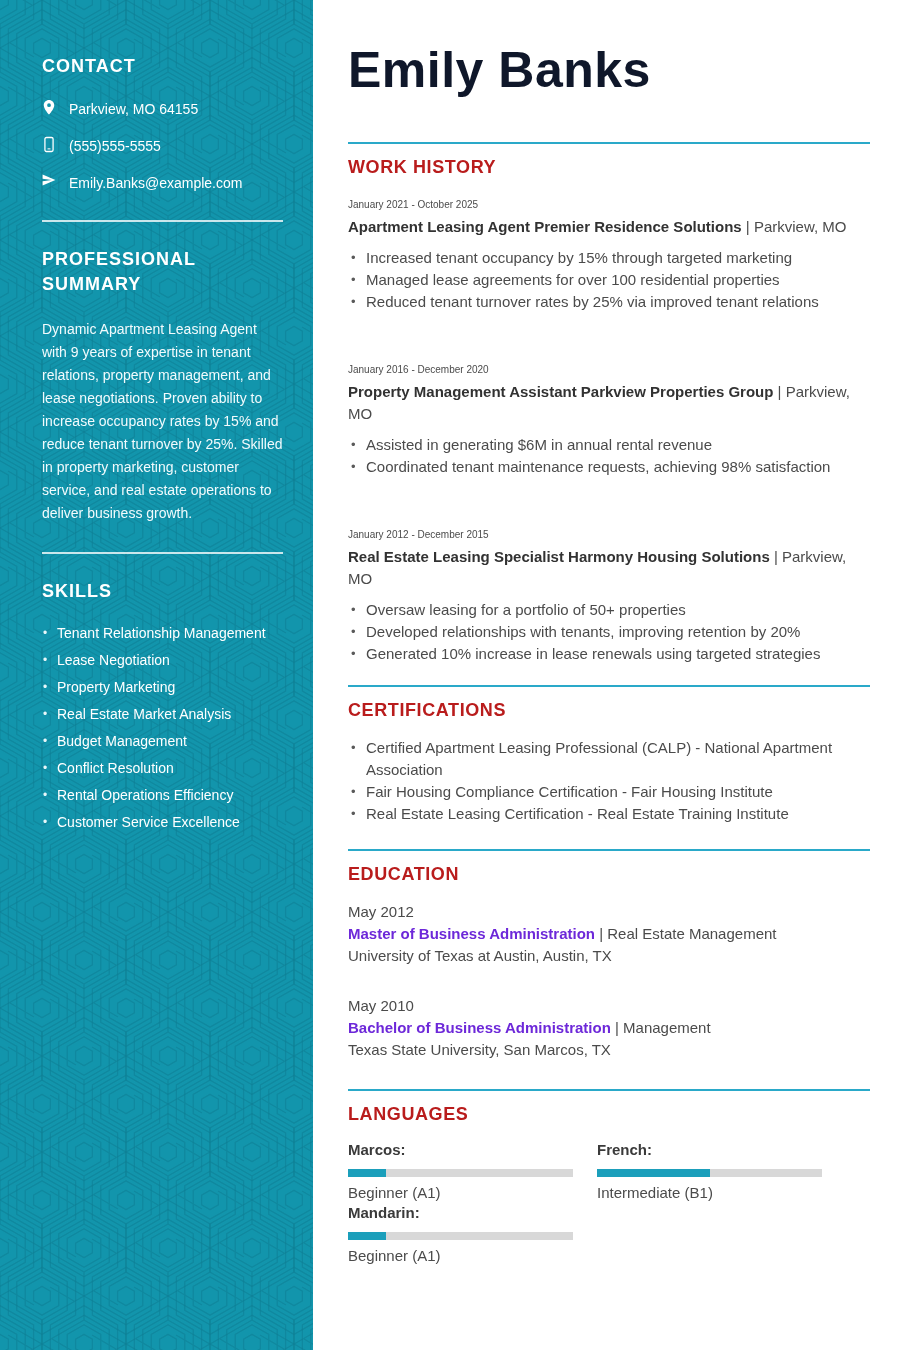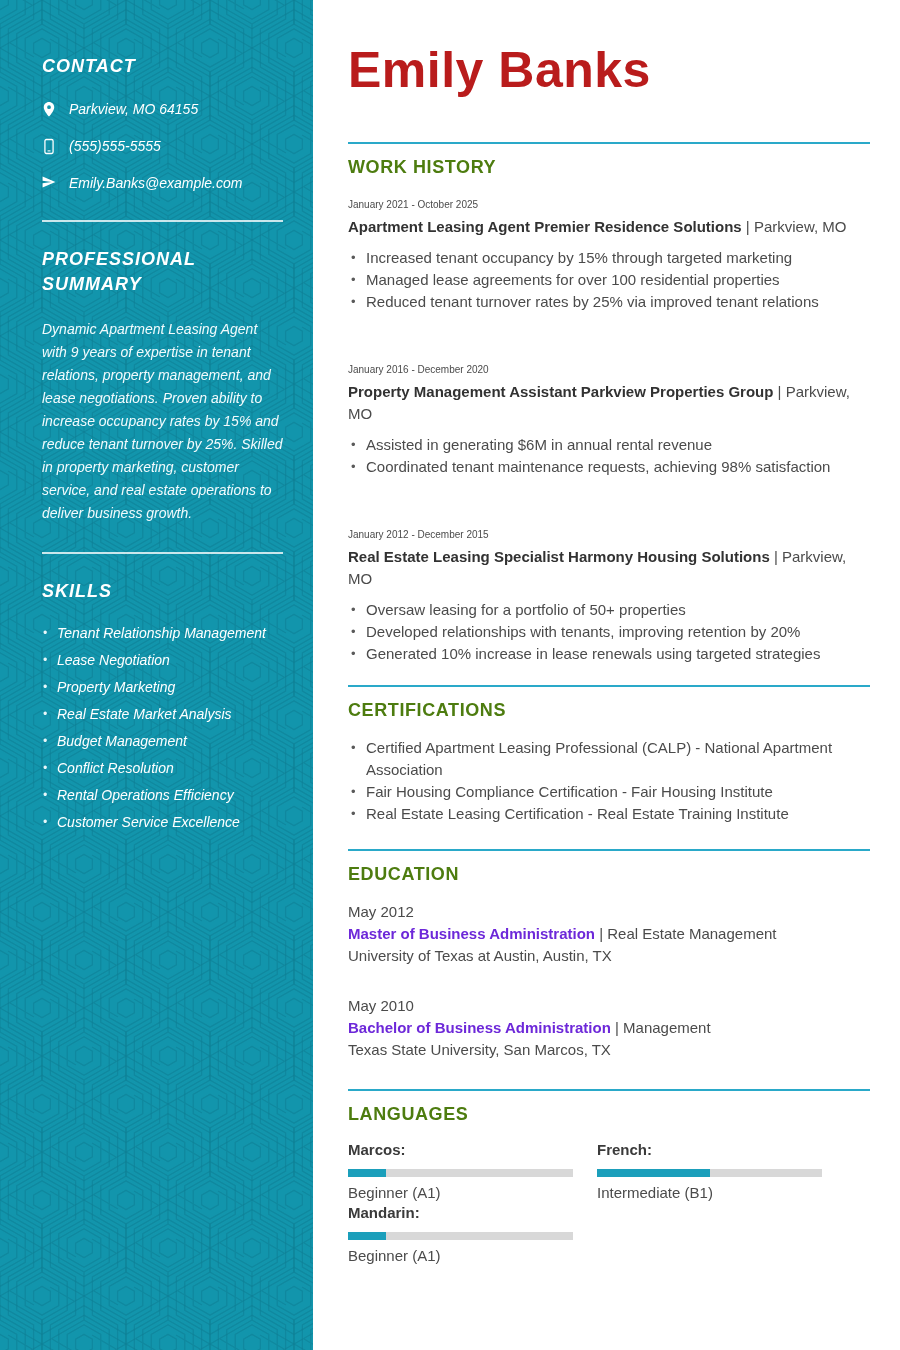--- a/index.html
+++ b/index.html
@@ -17,37 +17,36 @@
   }
 
   
   .sidebar {
     position: relative;
     flex: 0 0 313px;
     width: 313px;
     background: #8b5cf6;
     color: #ffffff;
     overflow: hidden;
-    font-style: italic;
   }
   .hex-svg { position: absolute; left: 0; top: 0; width: 100%; height: 100%; }
   .sidebar-content { position: relative; padding: 54px 30px 0 42px; }
 
   .side-h2 {
     font-size: 18px;
     font-weight: bold;
     letter-spacing: 1px;
     line-height: 1.4;
     margin: 0 0 20px 0;
     color: #ffffff;
   }
   .contact-list { list-style: none; margin: 0; padding: 0; }
   .contact-item {
     display: flex;
-    align-items: center;
+    align-items: flex-start;
     gap: 13px;
     margin-bottom: 17px;
     font-size: 14px;
     line-height: 20px;
   }
   .contact-item .cicon { flex: 0 0 14px; width: 14px; height: 17px; display: inline-flex; }
 
   .side-divider {
     border: none;
     height: 2px;
@@ -79,41 +78,41 @@
   }
 
   
   .main {
     flex: 1 1 auto;
     padding: 42px 30px 0 35px;
     color: #4b4b4b;
   }
   .person-name {
     margin: 0;
-    color: #b91c1c;
+    color: #0f172a;
     font-size: 50px;
     font-weight: bold;
     letter-spacing: 0.5px;
     line-height: 1.12;
   }
   .rule {
     height: 2px;
     background: #2aa9c9;
     border: none;
     margin: 0;
   }
   .rule-after-name { margin-top: 44px; }
   .rule-section { margin-top: 20px; }
 
   .section-h2 {
     margin: 13px 0 16px 0;
     font-size: 18px;
     font-weight: bold;
     letter-spacing: 0.6px;
-    color: #4d7c0f;
+    color: #b91c1c;
   }
 
   .job { margin-bottom: 46px; }
   .job:last-child { margin-bottom: 10px; }
   .job-dates { font-size: 10px; line-height: 22px; color: #4b4b4b; }
   .job-title { font-size: 15px; line-height: 22px; color: #4b4b4b; }
   .job-title strong { color: #323232; }
 
   .bullets { list-style: none; margin: 9px 0 0 0; padding: 0; font-size: 15px; }
   .bullets li {

